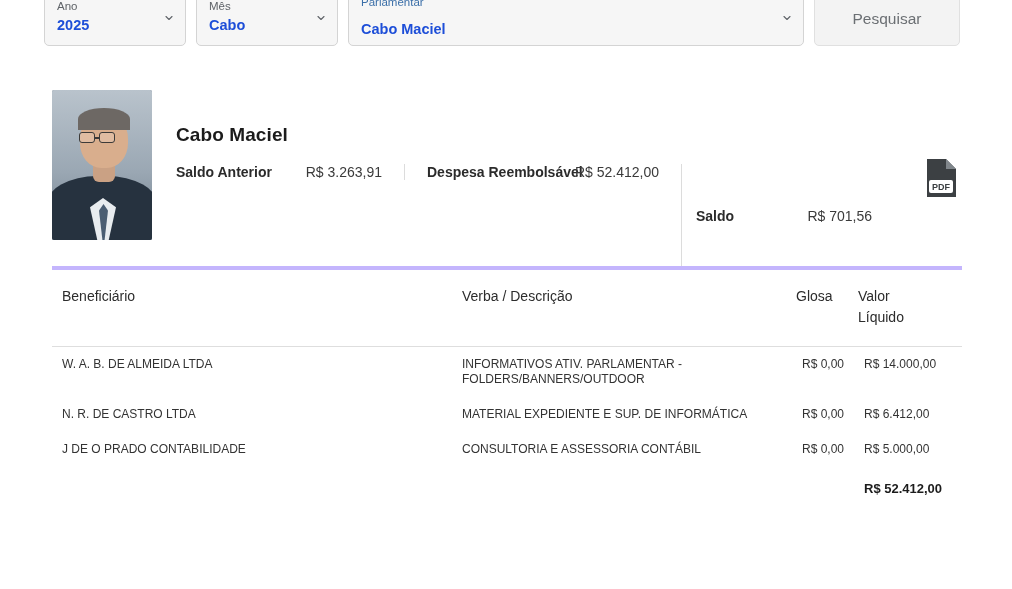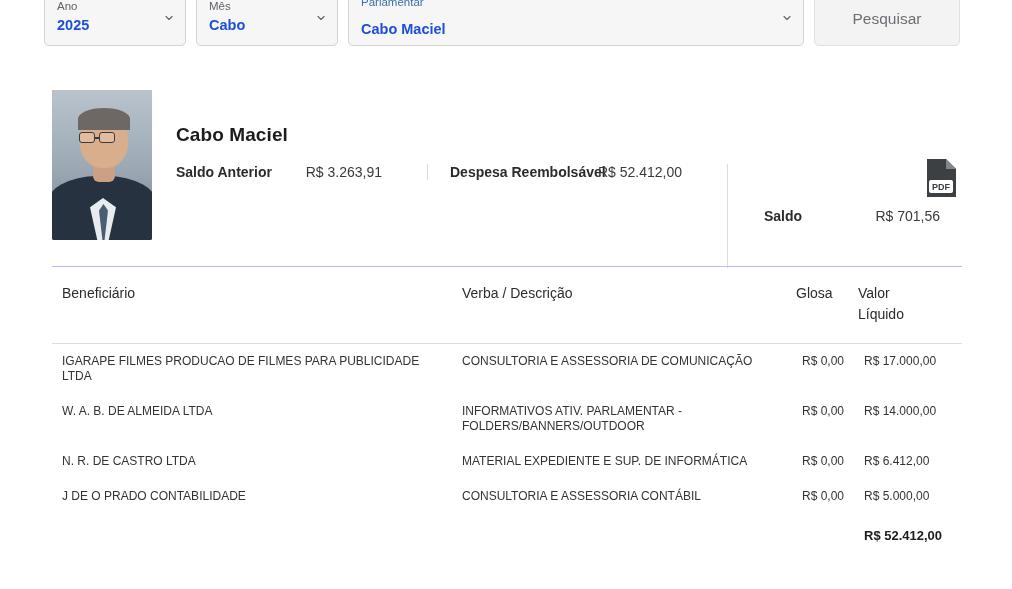--- a/index.html
+++ b/index.html
@@ -128,25 +128,24 @@
   .person-name {
     font-size: 19px;
     font-weight: bold;
     color: #1b1b1b;
     margin: 34px 0 18px 0;
     letter-spacing: .1px;
   }
   .figs {
     display: flex;
     align-items: flex-start;
-    gap: 23px;
   }
   .figgroup { padding-right: 22px; }
   .figgroup.g2 { padding-left: 22px; border-left: 1px solid #dcdcdc; }
-  .figgroup.g3 { padding-left: 36px; border-left: 1px solid #dcdcdc; justify-content: flex-end; }
+  .figgroup.g3 { padding-left: 14px; border-left: 1px solid #dcdcdc; justify-content: flex-end; }
   .figrow {
     display: flex;
     align-items: baseline;
     margin-bottom: 12px;
     white-space: nowrap;
   }
   .figrow:last-child { margin-bottom: 0; }
   .figlabel {
     font-size: 14px;
     font-weight: bold;
@@ -178,21 +177,21 @@
     left: 52px; top: 266px;
     width: 910px;
   }
   table { width: 100%; border-collapse: collapse; }
   thead th {
     text-align: left;
     font-size: 14px;
     font-weight: normal;
     color: #2c2c2c;
     padding: 16px 6px 18px 10px;
-    border-top: 1px solid #c4b5fd;
+    border-top: 4px solid #c4b5fd;
     border-bottom: 1px solid #dedede;
     vertical-align: top;
     line-height: 21px;
   }
   thead th.c-glosa, thead th.c-valor { padding-left: 4px; }
   tbody td {
     font-size: 12px;
     color: #333333;
     padding: 10px 6px 10px 10px;
     vertical-align: top;
@@ -316,26 +315,20 @@
           <th class="c-verba">Verba / Descrição</th>
           <th class="c-glosa">Glosa</th>
           <th class="c-valor">
             <span>Valor</span><br>
             <span>Líquido</span>
           </th>
         </tr>
       </thead>
       <tbody>
         <tr>
-          <td>IGARAPE FILMES PRODUCAO DE FILMES PARA PUBLICIDADE LTDA</td>
-          <td>CONSULTORIA E ASSESSORIA DE COMUNICAÇÃO</td>
-          <td class="v-right">R$ 0,00</td>
-          <td class="v-right">R$ 17.000,00</td>
-        </tr>
-        <tr>
           <td>W. A. B. DE ALMEIDA LTDA</td>
           <td>INFORMATIVOS ATIV. PARLAMENTAR - FOLDERS/BANNERS/OUTDOOR</td>
           <td class="v-right">R$ 0,00</td>
           <td class="v-right">R$ 14.000,00</td>
         </tr>
         <tr>
           <td>N. R. DE CASTRO LTDA</td>
           <td>MATERIAL EXPEDIENTE E SUP. DE INFORMÁTICA</td>
           <td class="v-right">R$ 0,00</td>
           <td class="v-right">R$ 6.412,00</td>

